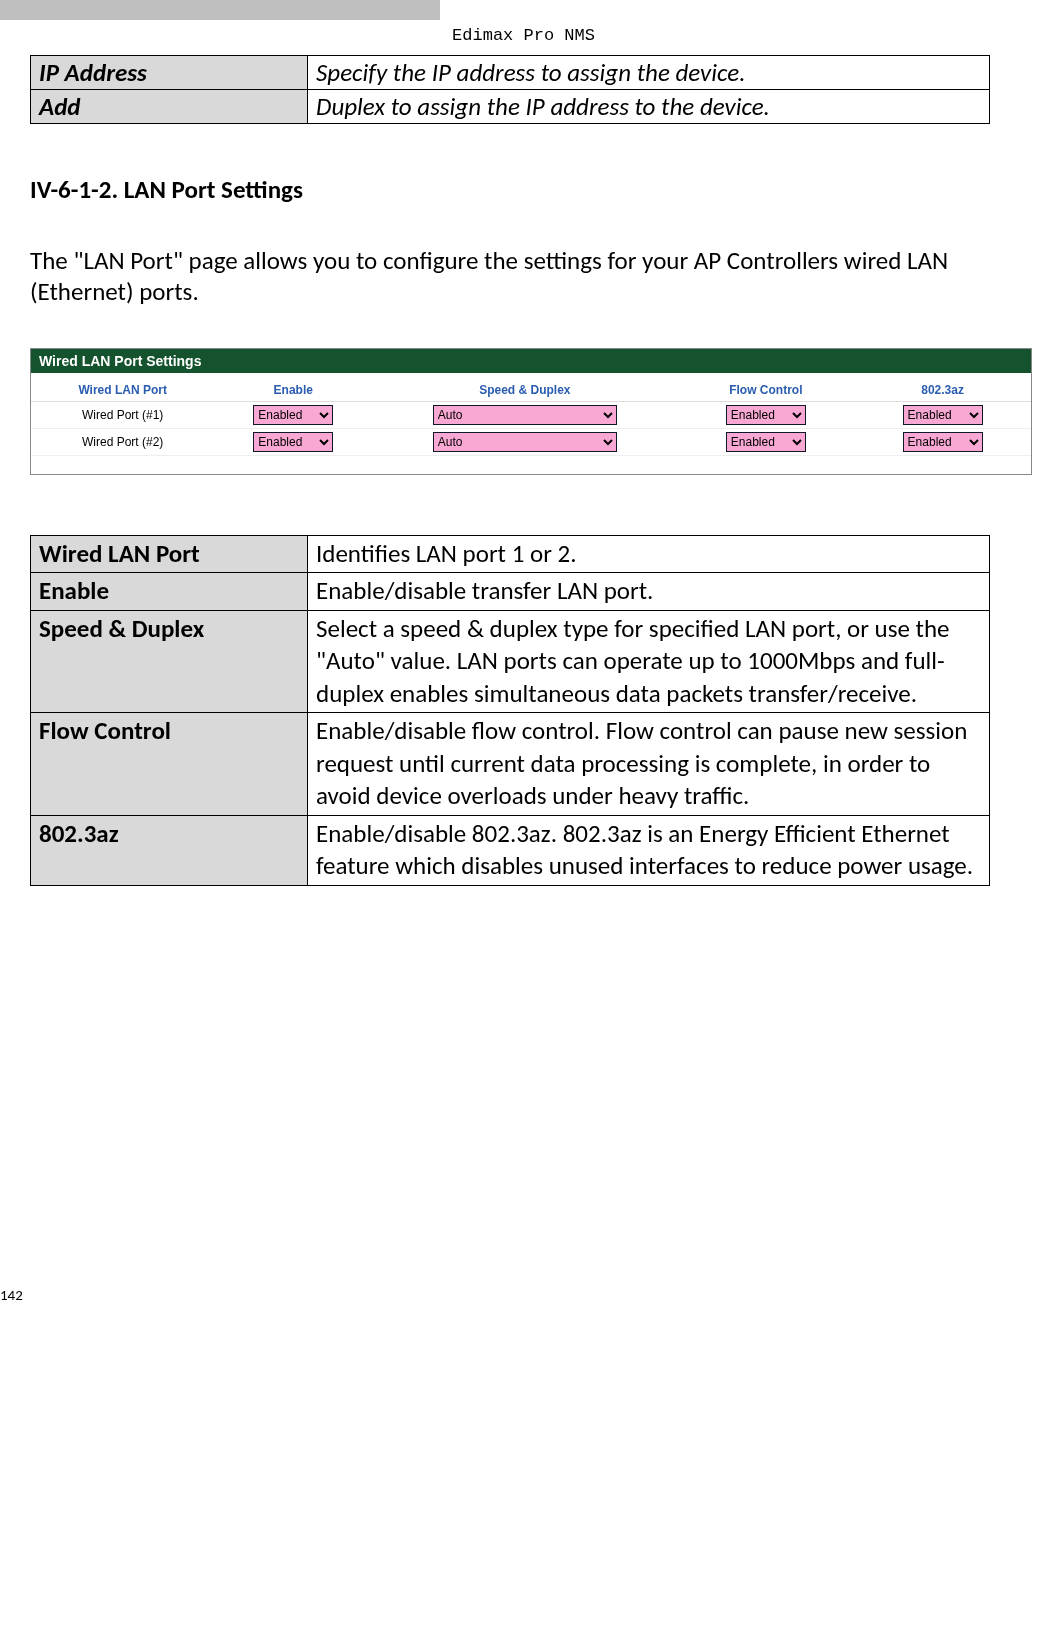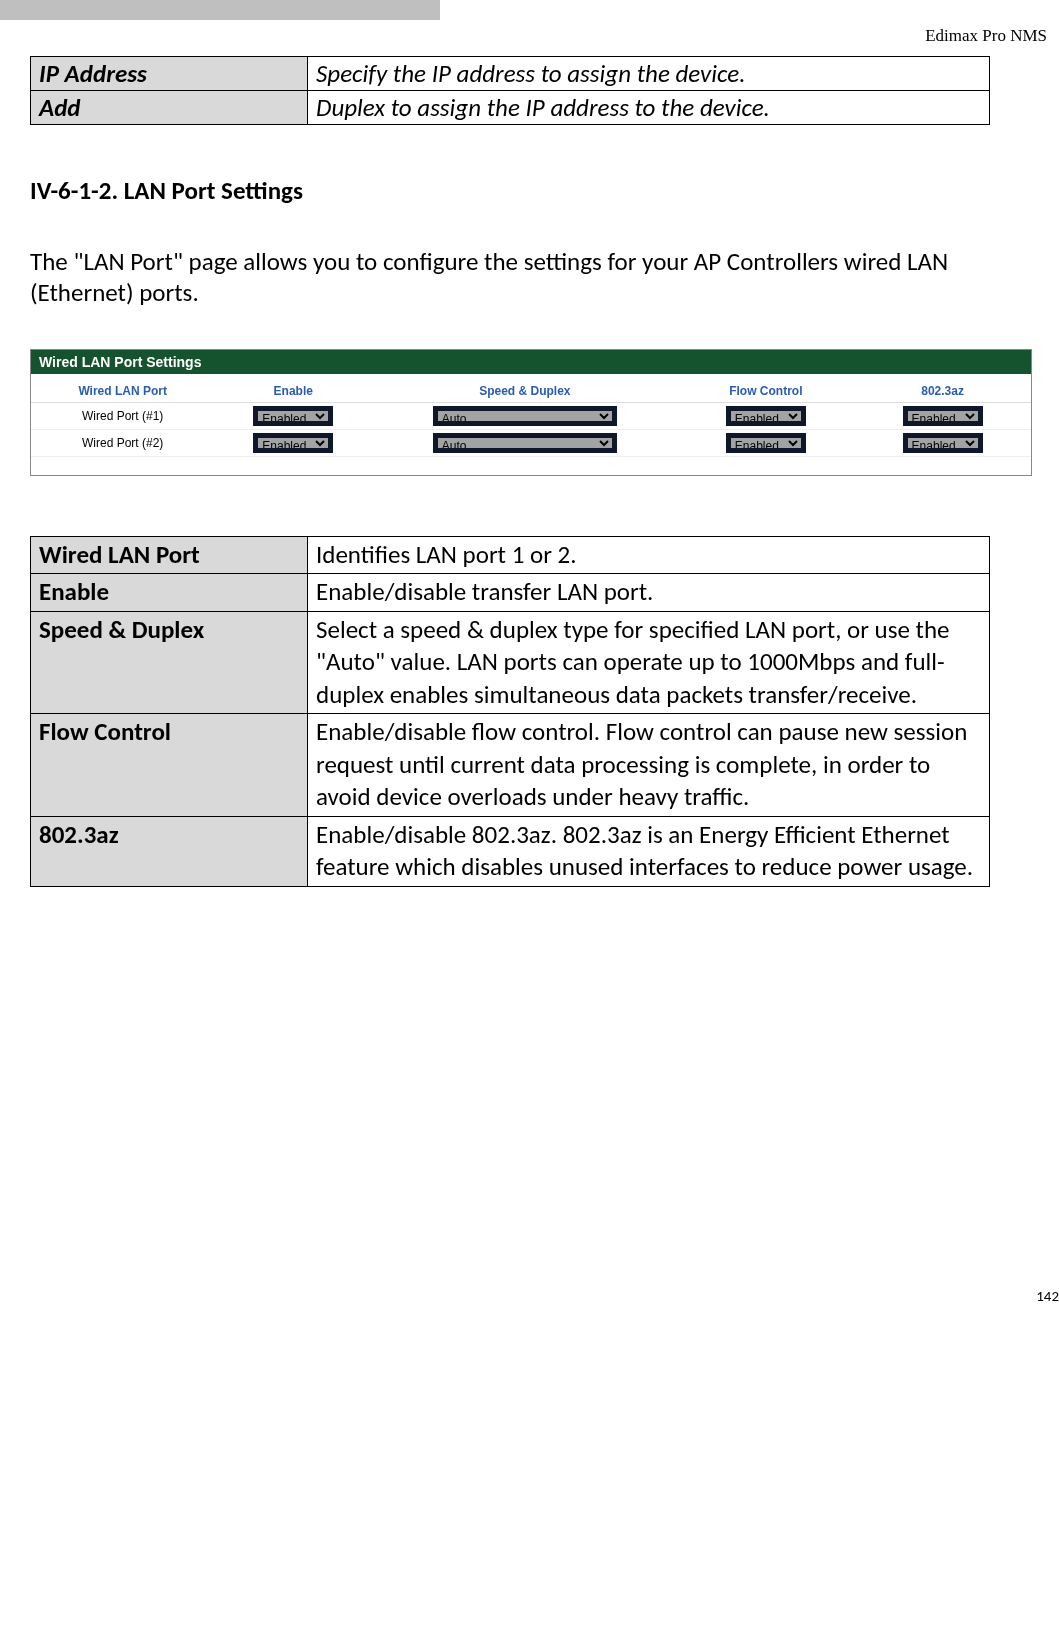--- a/index.html
+++ b/index.html
@@ -9,24 +9,24 @@
     background: #fff;
     width: 1059px;
   }
   .topbar {
     height: 20px;
     background: #bfbfbf;
     width: 440px;
     margin-left: 0;
   }
   .header-right {
-    text-align: right;
+    text-align: center;
     font-size: 17px;
     padding: 6px 12px 0 0;
-    font-family: Liberation Serif, serif;
+    font-family: Liberation Mono, monospace;
   }
   .content {
     padding: 0 30px 0 30px;
   }
   table.intro {
     border-collapse: collapse;
     width: 960px;
     margin: 10px 0 50px 0;
     font-size: 25px;
   }
@@ -92,22 +92,22 @@
   }
   table.ui td.port {
     width: 180px;
   }
   table.ui td.enable { width: 150px; }
   table.ui td.speed { width: 300px; }
   table.ui td.flow { width: 170px; }
   table.ui td.az { width: 170px; }
   select.ui-select {
     font-size: 12px;
-    border: 5px solid #0f172a;
-    background: #a3a3a3;
+    border: 1px solid #0f172a;
+    background: #f9a8d4;
     height: 20px;
     box-sizing: border-box;
   }
   select.w-enable { width: 80px; }
   select.w-speed { width: 184px; }
   select.w-flow { width: 80px; }
   select.w-az { width: 80px; }
   
   table.desc {
     border-collapse: collapse;
@@ -120,21 +120,21 @@
     padding: 2px 8px;
     vertical-align: top;
     line-height: 1.3;
   }
   table.desc td.label {
     background: #d9d9d9;
     font-weight: bold;
     width: 260px;
   }
   .page-num {
-    text-align: right;
+    text-align: left;
     font-size: 15px;
     margin-top: 400px;
     padding-bottom: 8px;
   }
 </style>
 </head>
 <body>
 
 <div class="topbar"></div>
 <div class="header-right">Edimax Pro NMS</div>

